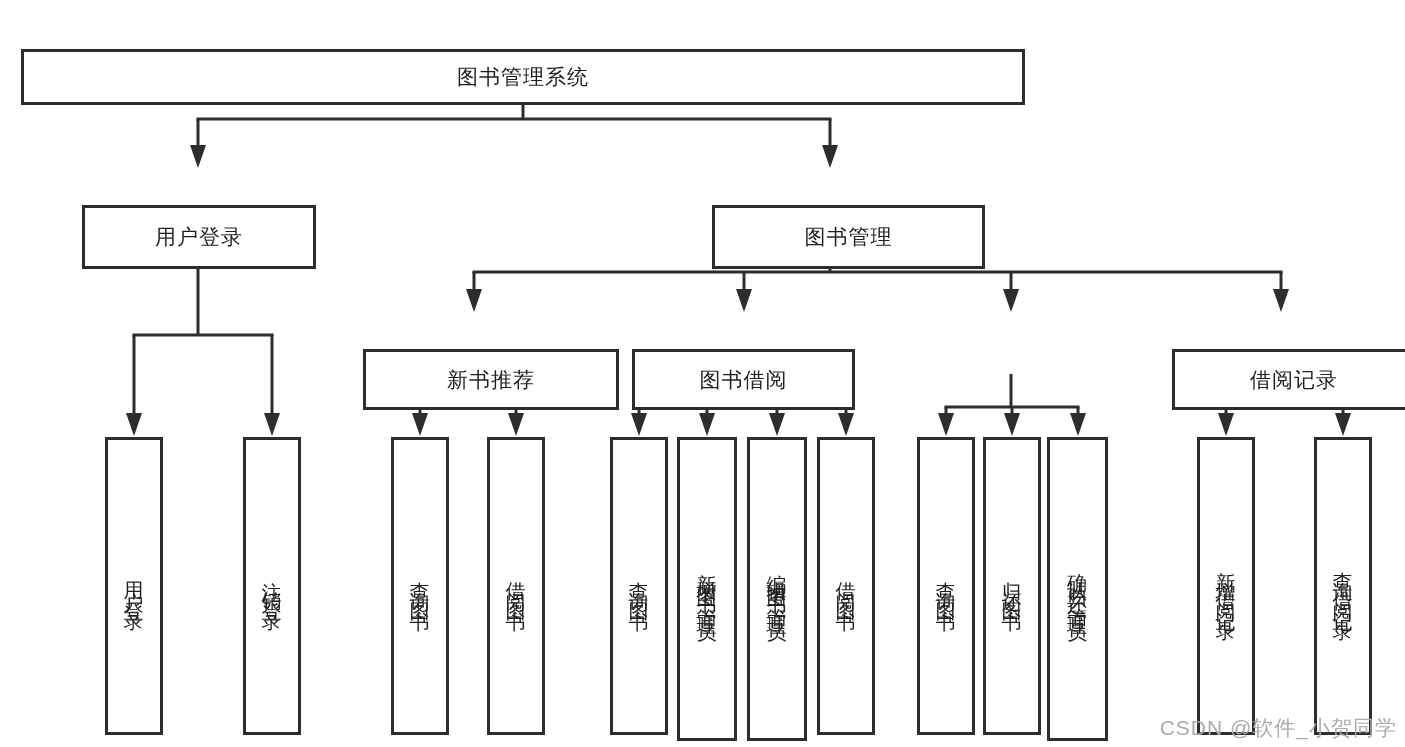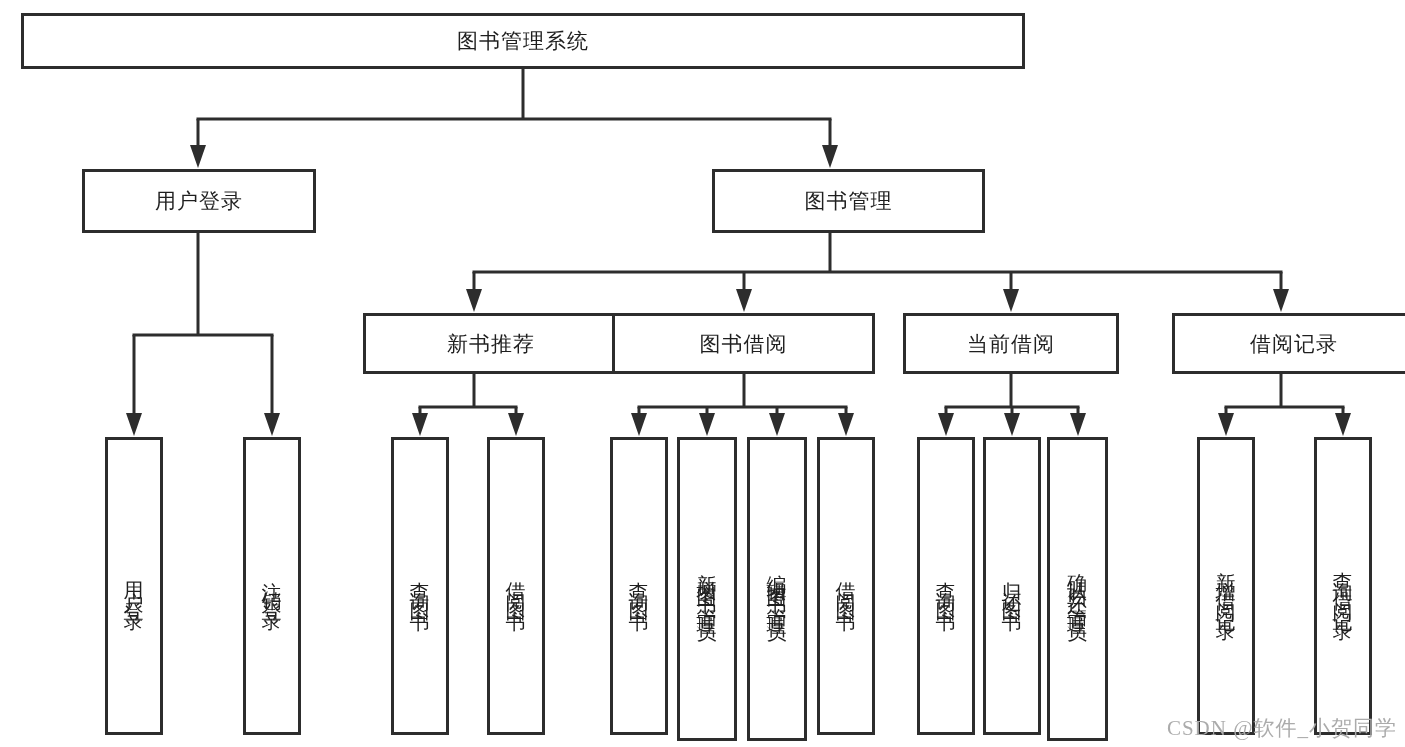--- a/index.html
+++ b/index.html
@@ -18,20 +18,21 @@
     border:3px solid #2d2d2d;
     background:#ffffff;
     display:flex;
     align-items:center;
     justify-content:center;
   }
   .box.h{
     font-size:21px;
     letter-spacing:1px;
     white-space:nowrap;
+    margin-top:36px;
   }
   .box.v{
     font-size:20px;
   }
   .box.v .vtext{
     writing-mode:vertical-rl;
     text-orientation:mixed;
     letter-spacing:10px;
     line-height:1;
   }
@@ -40,21 +41,20 @@
   }
   #watermark{
     position:absolute;
     right:8px;
     bottom:5px;
     font-size:21px;
     color:#ababab;
     letter-spacing:1px;
     white-space:nowrap;
     z-index:5;
-    font-family:Liberation Serif, serif;
   }
 </style>
 </head>
 <body>
 
 <div id="canvas">
 
   <svg id="wires" viewBox="0 0 1405 747" xmlns="http://www.w3.org/2000/svg">
     <g stroke="#2d2d2d" stroke-width="3" fill="none">
       <path d="M523,69 V119"></path>
@@ -131,22 +131,21 @@
       <polygon points="1335,413 1351,413 1343,436"></polygon>
     </g>
   </svg>
 
   <div class="box h" style="left:21px;top:13px;width:1004px;height:56px">图书管理系统</div>
 
   <div class="box h" style="left:82px;top:169px;width:234px;height:64px">用户登录</div>
   <div class="box h" style="left:712px;top:169px;width:273px;height:64px">图书管理</div>
 
   <div class="box h" style="left:363px;top:313px;width:256px;height:61px">新书推荐</div>
-  <div class="box h" style="left:612px;top:313px;width:263px;height:61px">图书借阅</div>
-  <div class="box h" style="left:903px;top:313px;width:216px;height:61px">当前借阅</div>
+  <div class="box h" style="left:632px;top:313px;width:223px;height:61px">图书借阅</div>
   <div class="box h" style="left:1172px;top:313px;width:244px;height:61px">借阅记录</div>
 
   <div class="box v" style="left:105px;top:437px;width:58px;height:298px">
     <span class="vtext">用户登录</span>
   </div>
   <div class="box v" style="left:243px;top:437px;width:58px;height:298px">
     <span class="vtext">注销登录</span>
   </div>
 
   <div class="box v" style="left:391px;top:437px;width:58px;height:298px">

